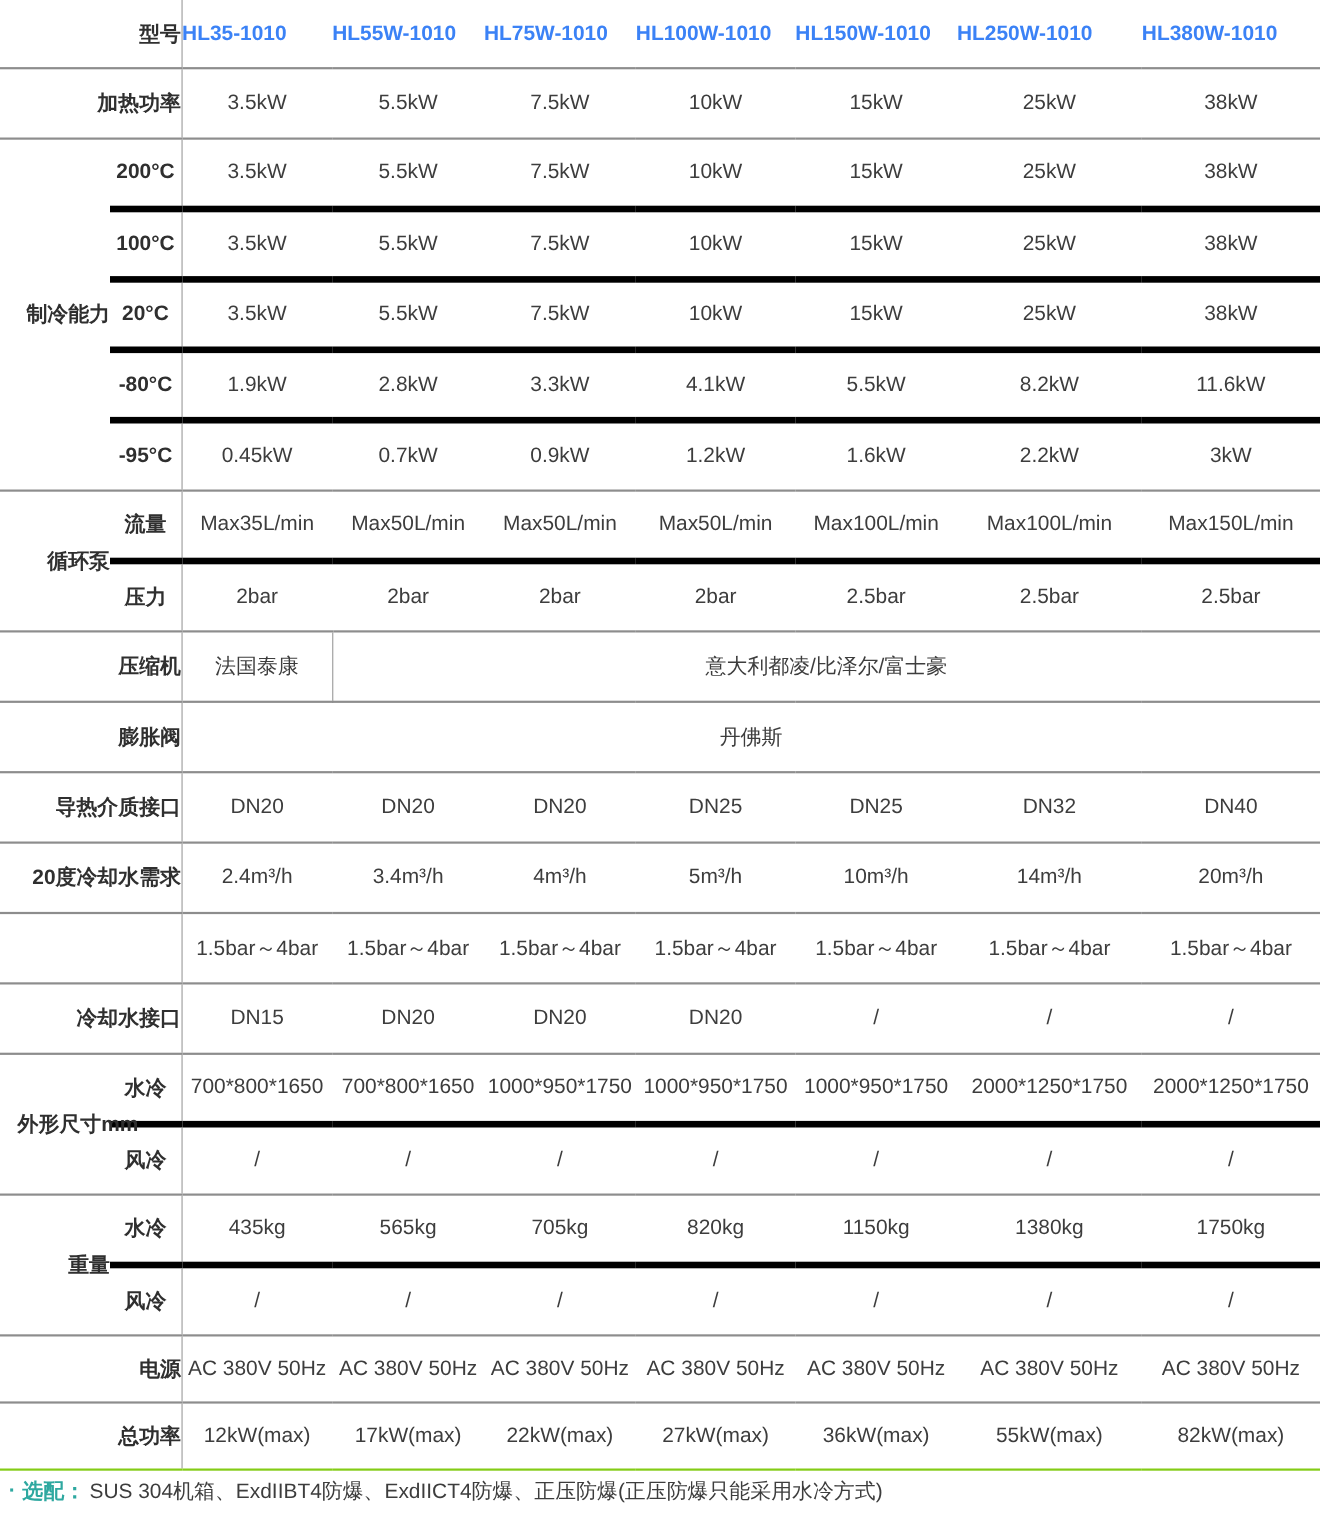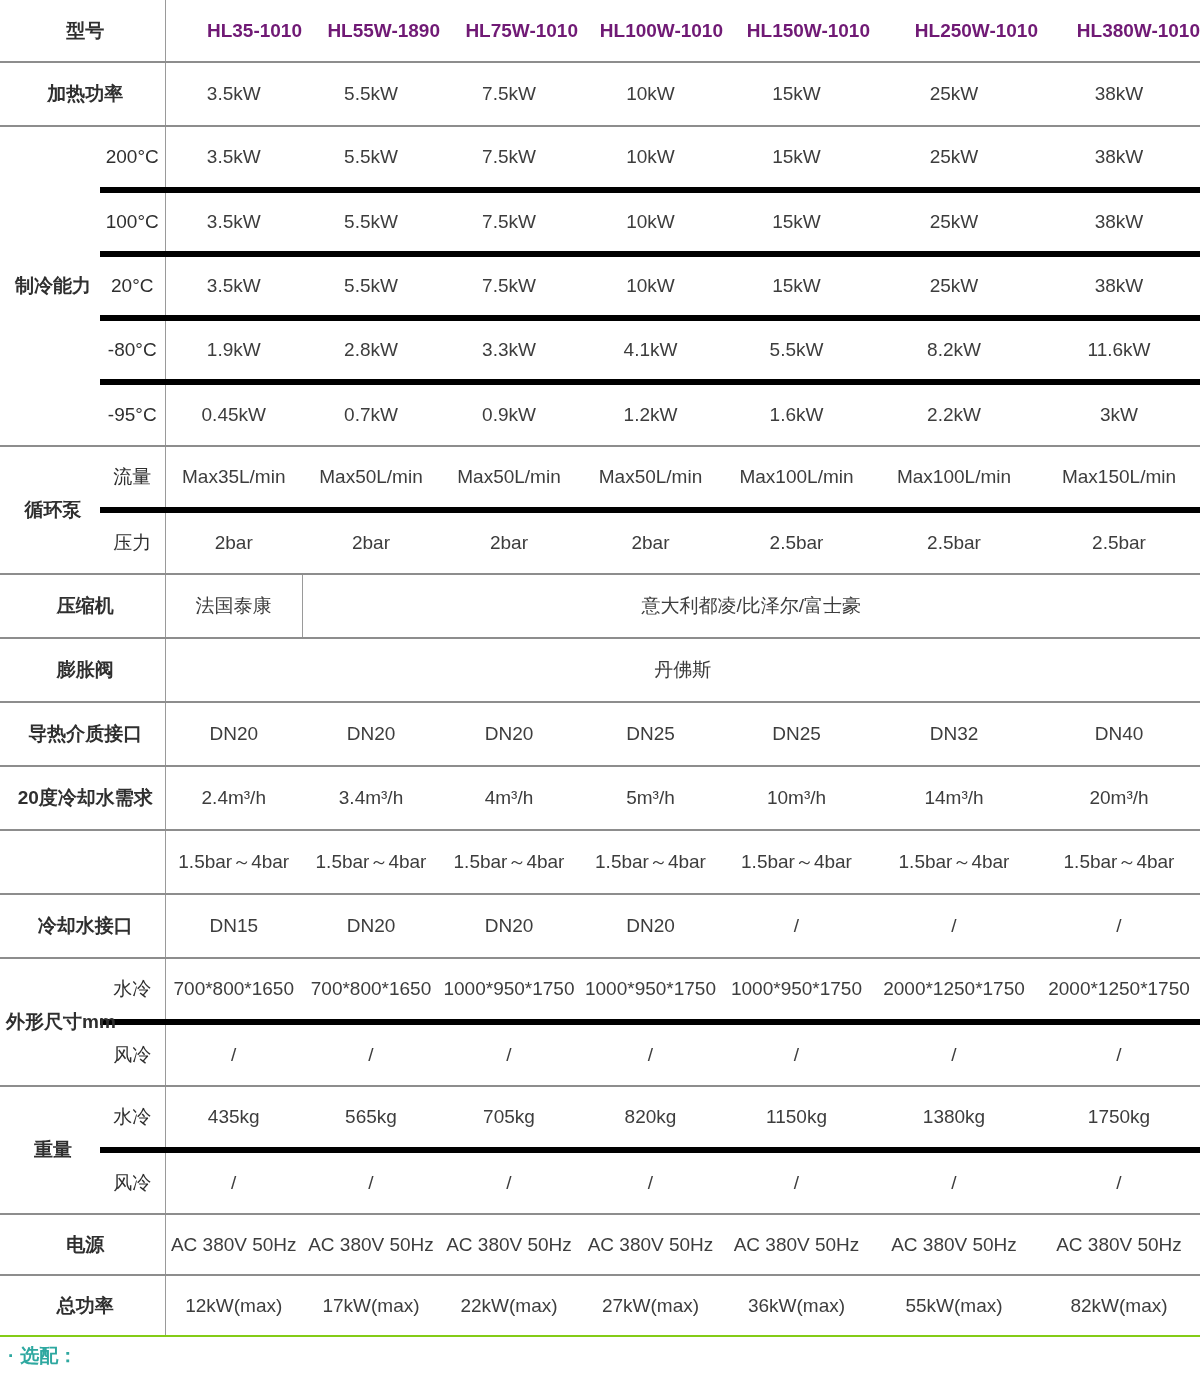--- a/index.html
+++ b/index.html
@@ -36,33 +36,33 @@
 
   th, td {
     padding: 0;
     vertical-align: middle;
     font-size: 19px;
     overflow: visible;
     white-space: nowrap;
   }
   th.model {
     font-weight: bold;
-    color: #701a75;
+    color: #3b82f6;
+    text-align: left;
+    margin-left: 12px;
+  }
+  .lbl {
     text-align: right;
-    margin-left: 12px;
-  }
-  .lbl {
-    text-align: center;
-    padding-left: 6px;
+    padding-left: 16px;
     font-weight: bold;
     color: #2f2f2f;
   }
   .sub {
     text-align: center;
-    font-weight: normal;
+    font-weight: bold;
     color: #2f2f2f;
   }
   .val {
     text-align: center;
     font-weight: normal;
     color: #3d3d3d;
   }
   
   .vline { border-right: 1px solid #9a9a9a; }
   
@@ -105,21 +105,21 @@
         <col class="c4">
         <col class="c5">
         <col class="c6">
         <col class="c7">
     </colgroup>
 
     <tbody>
         <tr class="h-hdr">
       <th class="lbl vline" colspan="2">型号</th>
       <th class="model">HL35-1010</th>
-      <th class="model">HL55W-1890</th>
+      <th class="model">HL55W-1010</th>
       <th class="model">HL75W-1010</th>
       <th class="model">HL100W-1010</th>
       <th class="model">HL150W-1010</th>
       <th class="model">HL250W-1010</th>
       <th class="model">HL380W-1010</th>
     </tr>
 
     <tr class="sec">
       <td class="lbl vline" colspan="2">加热功率</td>
       <td class="val">3.5kW</td>
@@ -331,14 +331,15 @@
       <td class="val">36kW(max)</td>
       <td class="val">55kW(max)</td>
       <td class="val">82kW(max)</td>
     </tr>
   </tbody>
     </table>
 
   <div class="footer">
     <span class="bullet">·</span>
     <span class="opt-label">选配：</span>
+    <span class="opt-text">SUS 304机箱、ExdIIBT4防爆、ExdIICT4防爆、正压防爆(正压防爆只能采用水冷方式)</span>
   </div>
 </div>
 
 </body></html>

